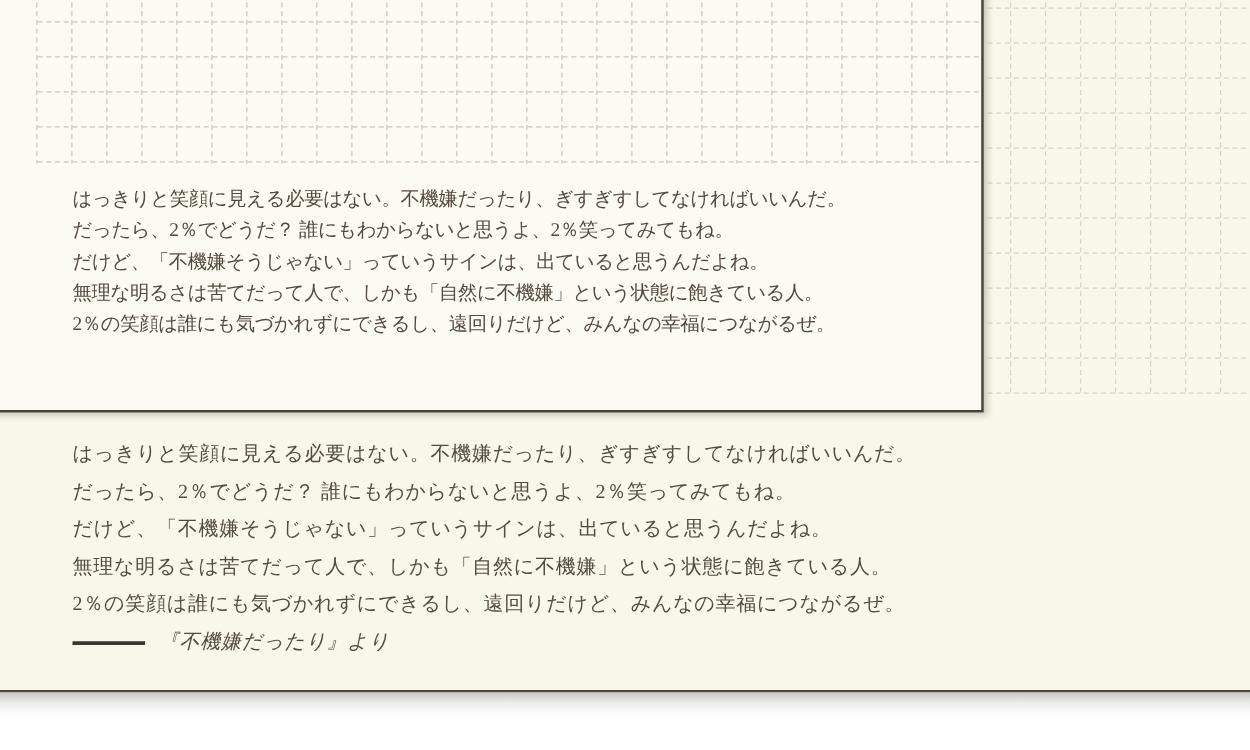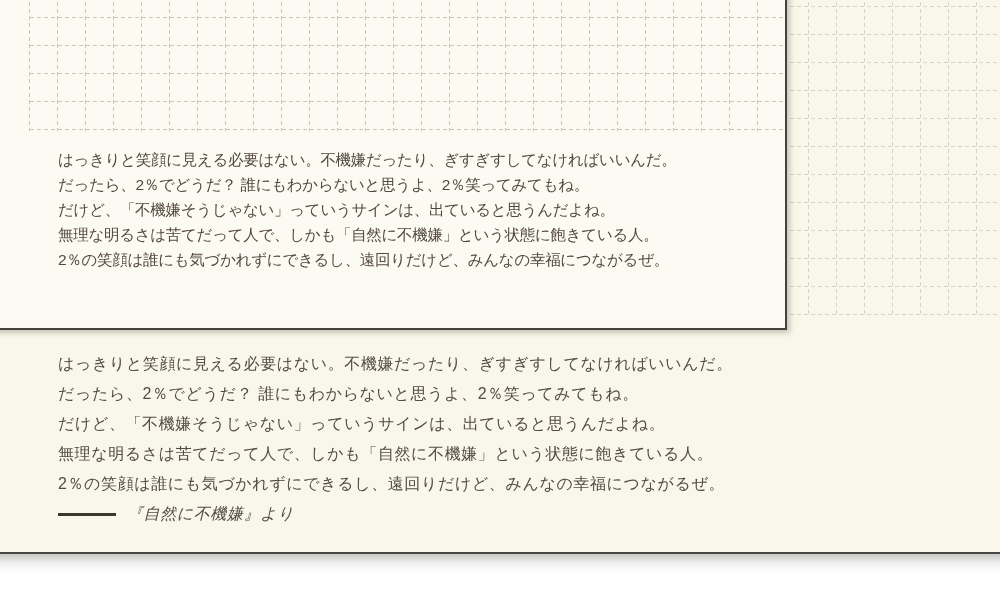--- a/index.html
+++ b/index.html
@@ -2,21 +2,21 @@
 <html><head>
 <meta charset="utf-8">
 <style>
   * { margin:0; padding:0; box-sizing:border-box; }
   html,body { width:1000px; height:600px; }
   body {
     font-family: "Liberation Sans", "DejaVu Sans", sans-serif;
     position:relative; overflow:hidden;
     background:#f9f7ea;
   }
-  .page { position:absolute; inset:0; width:904px; height:600px; }
+  .page { position:absolute; inset:0; width:904px; height:600px;font-family:Liberation Serif, serif; }
 
   
   .bg-grid { position:absolute; left:788px; top:0; }
 
   
   .quote-panel {
     position:absolute; left:-12px; top:-12px;
     width:799px; height:342px;
     background:#fcfbf3;
     border:2px solid #45413b;
@@ -129,20 +129,20 @@
   </div>
 
   <div class="quote-block quote-bottom">
     <div class="quote-line">はっきりと笑顔に見える必要はない。不機嫌だったり、ぎすぎすしてなければいいんだ。</div>
     <div class="quote-line">だったら、2％でどうだ？ 誰にもわからないと思うよ、2％笑ってみてもね。</div>
     <div class="quote-line">だけど、「不機嫌そうじゃない」っていうサインは、出ていると思うんだよね。</div>
     <div class="quote-line">無理な明るさは苦てだって人で、しかも「自然に不機嫌」という状態に飽きている人。</div>
     <div class="quote-line">2％の笑顔は誰にも気づかれずにできるし、遠回りだけど、みんなの幸福につながるぜ。</div>
     <div class="citation-row">
       <div class="citation-rule"></div>
-      <span class="citation-text">『自然に不機嫌』より</span>
+      <span class="citation-text">『不機嫌だったり』より</span>
     </div>
   </div>
 
   <div class="bottom-divider"></div>
   <div class="lower-area"></div>
 
 </div>
 
 </body></html>

